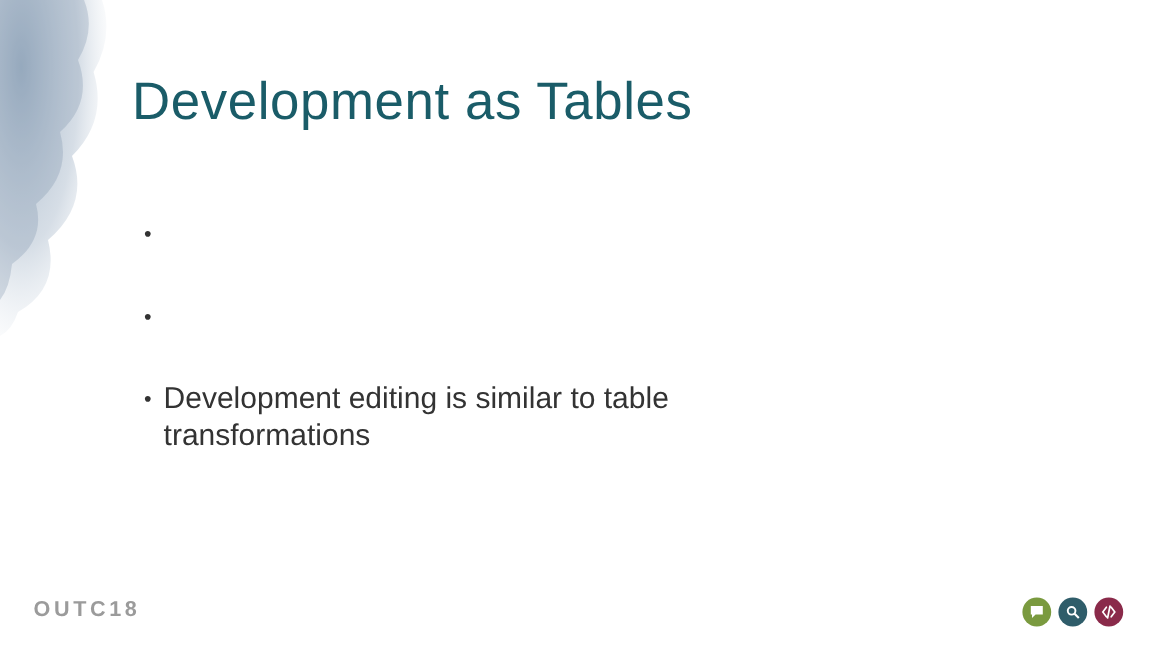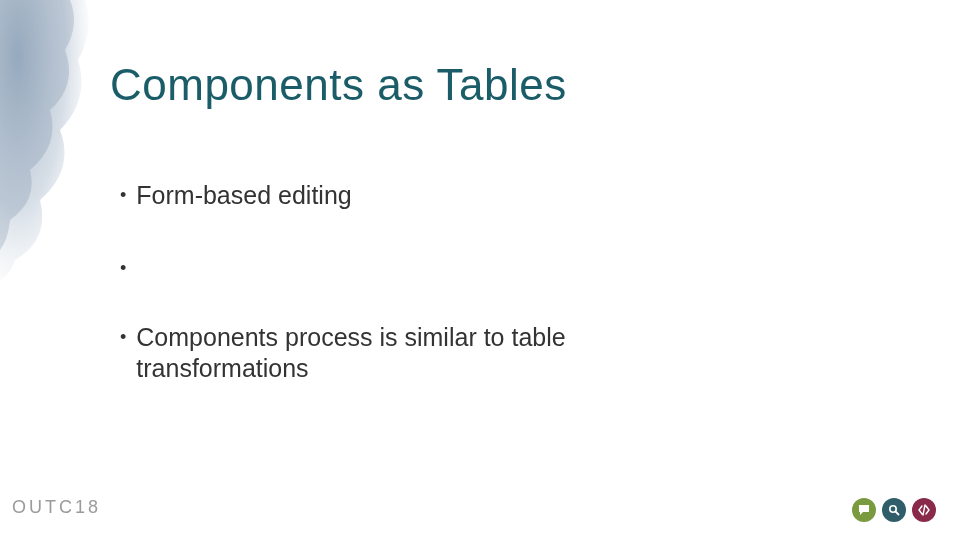--- a/index.html
+++ b/index.html
@@ -42,25 +42,25 @@
   }
   .bullet-dot {
     font-size: 18px;
     margin-right: 10px;
     margin-top: 4px;
     color: #333;
   }
   .footer-logo {
     position: absolute;
     bottom: 22px;
-    left: 12px;
+    left: 28px;
     font-size: 18px;
     letter-spacing: 3px;
     color: #9b9b9b;
-    font-weight: 400;
+    font-weight: 700;
     margin-top: 12px;
   }
   .footer-icons {
     position: absolute;
     bottom: 18px;
     right: 24px;
     display: flex;
     gap: 6px;
   }
   .circ {
@@ -81,33 +81,32 @@
     <radialGradient id="wg" cx="20%" cy="20%" r="90%">
       <stop offset="0%" stop-color="#5a7a9a" stop-opacity="0.55"></stop>
       <stop offset="60%" stop-color="#8aa0b8" stop-opacity="0.35"></stop>
       <stop offset="100%" stop-color="#c8d4e0" stop-opacity="0"></stop>
     </radialGradient>
   </defs>
   <path d="M0,0 L85,0 Q95,30 78,60 Q90,100 60,130 Q75,170 40,200 Q50,240 15,260 Q10,275 0,280 Z" fill="url(#wg)"></path>
   <path d="M0,0 L70,0 Q80,25 65,50 Q78,85 50,110 Q60,145 30,170 Q38,200 10,220 Q8,240 0,250 Z" fill="#6b85a0" fill-opacity="0.25"></path>
 </svg>
 
-<h1 class="slide-title">Components as Tables</h1>
+<h1 class="slide-title">Development as Tables</h1>
 
 <div class="bullets">
   <div class="bullet-item">
     <span class="bullet-dot">•</span>
-    <span>Form-based editing</span>
   </div>
   <div class="bullet-item">
     <span class="bullet-dot">•</span>
   </div>
   <div class="bullet-item">
     <span class="bullet-dot">•</span>
-    <span>Components process is similar to table transformations</span>
+    <span>Development editing is similar to table transformations</span>
   </div>
 </div>
 
 <div class="footer-logo">OUTC18</div>
 
 <div class="footer-icons">
   <div class="circ" style="background:#7a9a3f">
     <svg width="14" height="14" viewBox="0 0 14 14">
         <path d="M2 2h10v7H6l-3 3V9H2z" fill="#fff"></path>
       </svg>

